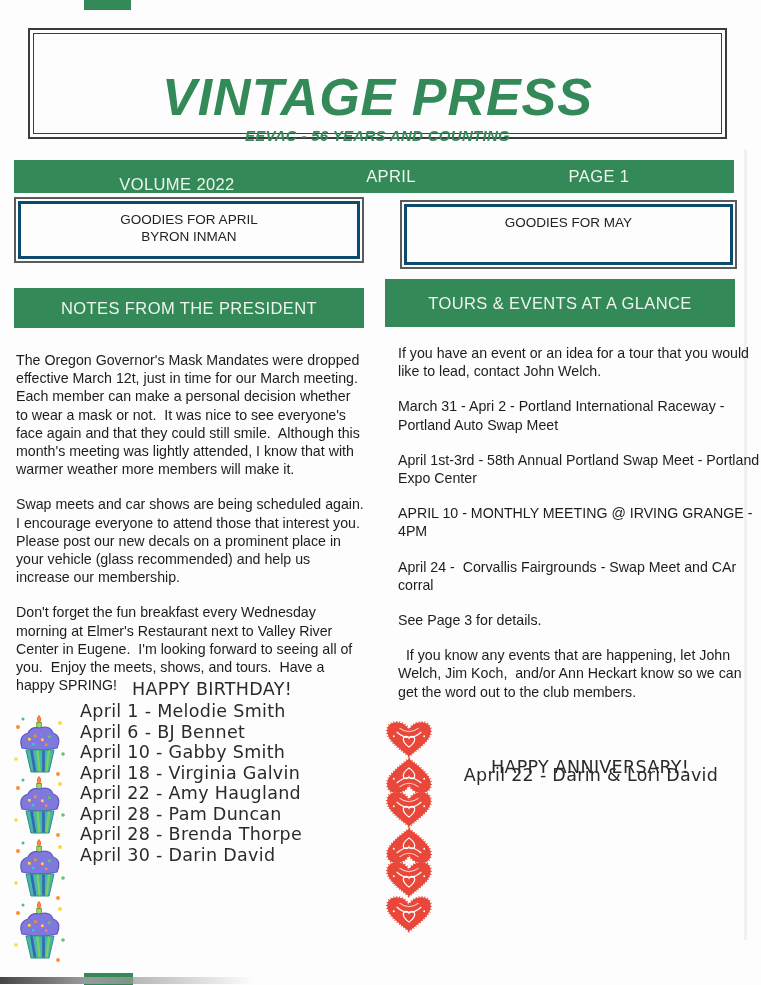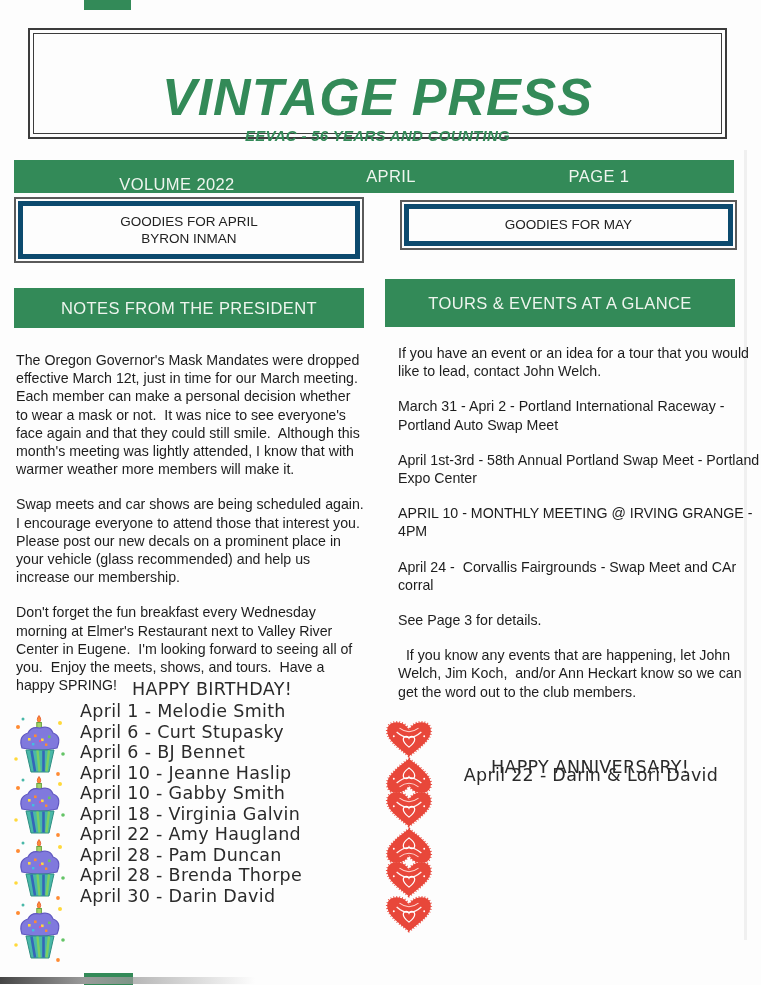--- a/index.html
+++ b/index.html
@@ -31,24 +31,24 @@
   #masthead-subtitle{font-size:15px;font-weight:bold;font-style:italic;color:var(--green);letter-spacing:0.3px;}
 
   
   #issue-bar{position:absolute;left:14px;top:160px;width:720px;height:33px;background:var(--green);}
   .issue-cell{position:absolute;top:0;transform:translateX(-50%);line-height:33px;
     color:#eef5ee;font-size:16.5px;letter-spacing:0.4px;white-space:nowrap;}
   #issue-volume{left:163px;margin-top:8px;} #issue-month{left:377px;} #issue-page{left:585px;}
 
   
   .dbl-box{position:absolute;border:2px solid #5a5a5a;box-sizing:border-box;padding:2px;background:#fdfdfd;}
-  .dbl-box-inner{width:100%;height:100%;border:5px solid #0c4a6e;box-sizing:border-box;
+  .dbl-box-inner{width:100%;height:100%;border:3px solid #0c4a6e;box-sizing:border-box;
     text-align:center;font-size:13.5px;line-height:17px;color:#222;padding-top:7px;}
   #goodies-april{left:14px;top:197px;width:350px;height:66px;}
-  #goodies-may{left:400px;top:200px;width:337px;height:50px;}
+  #goodies-may{left:400px;top:200px;width:337px;height:69px;}
 
   
   .sec-header{position:absolute;background:var(--green);color:#eef5ee;
     display:flex;align-items:center;justify-content:center;font-size:16.5px;letter-spacing:0.4px;}
   #left-header{left:14px;top:288px;width:350px;height:40px;}
   #right-header{left:385px;top:279px;width:350px;height:48px;}
 
   
   .article{position:absolute;font-size:14.2px;line-height:18.2px;color:#1d1d1d;}
   #left-article{left:16px;top:351px;width:348px;}
@@ -176,23 +176,21 @@
     <p>APRIL 10 - MONTHLY MEETING @ IRVING GRANGE - 4PM</p>
     <p>April 24 -  Corvallis Fairgrounds - Swap Meet and CAr corral</p>
     <p>See Page 3 for details.</p>
     <p>  If you know any events that are happening, let John Welch, Jim Koch,  and/or Ann Heckart know so we can get the word out to the club members.</p>
   </div>
 
   <div id="birthday-title" class="fancy">HAPPY BIRTHDAY!</div>
 
   <div id="birthday-list" class="fancy">
     <div class="birthday-item">April 1 - Melodie Smith</div>
-    <div class="birthday-item">April 6 - Curt Stupasky</div>
     <div class="birthday-item">April 6 - BJ Bennet</div>
-    <div class="birthday-item">April 10 - Jeanne Haslip</div>
     <div class="birthday-item">April 10 - Gabby Smith</div>
     <div class="birthday-item">April 18 - Virginia Galvin</div>
     <div class="birthday-item">April 22 - Amy Haugland</div>
     <div class="birthday-item">April 28 - Pam Duncan</div>
     <div class="birthday-item">April 28 - Brenda Thorpe</div>
     <div class="birthday-item">April 30 - Darin David</div>
   </div>
 
   <div id="cupcake-column">
     <svg id="cupcake-1" class="cupcake" viewBox="0 0 56 64">

